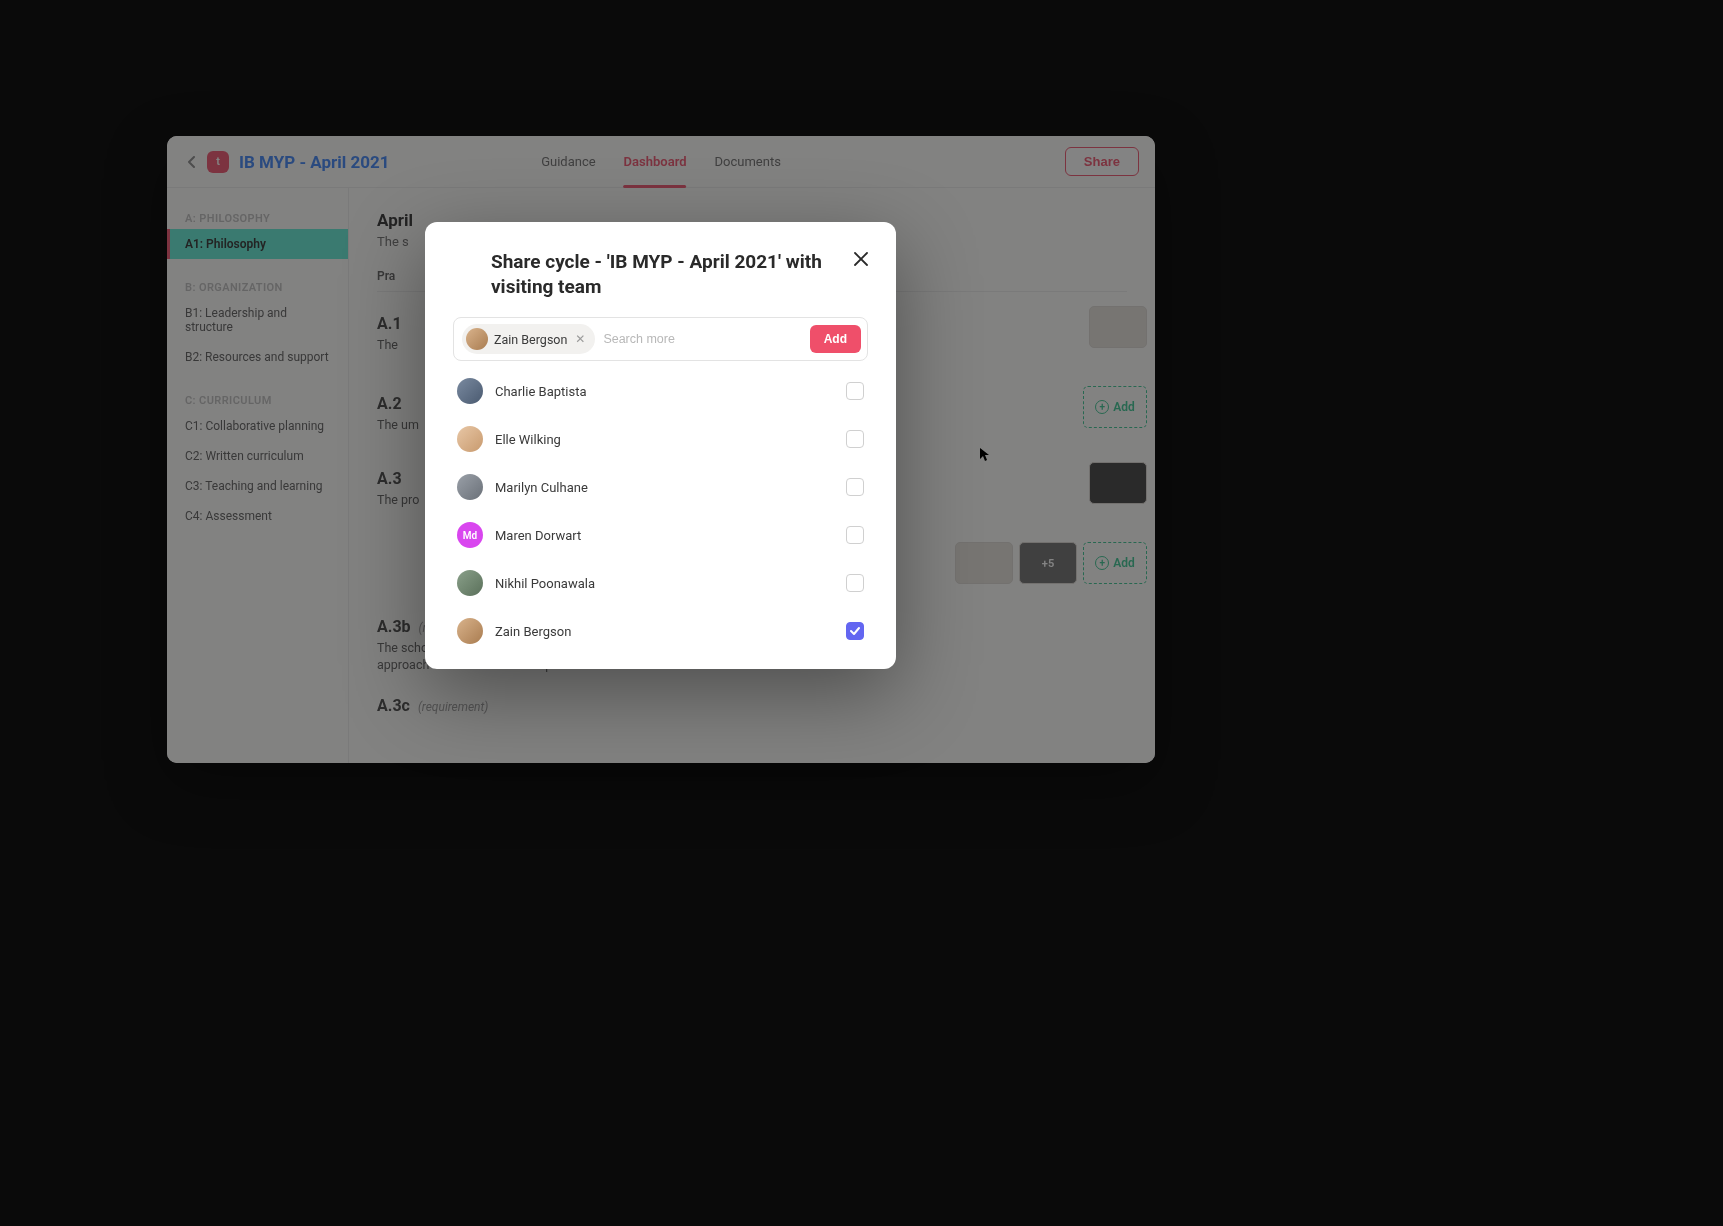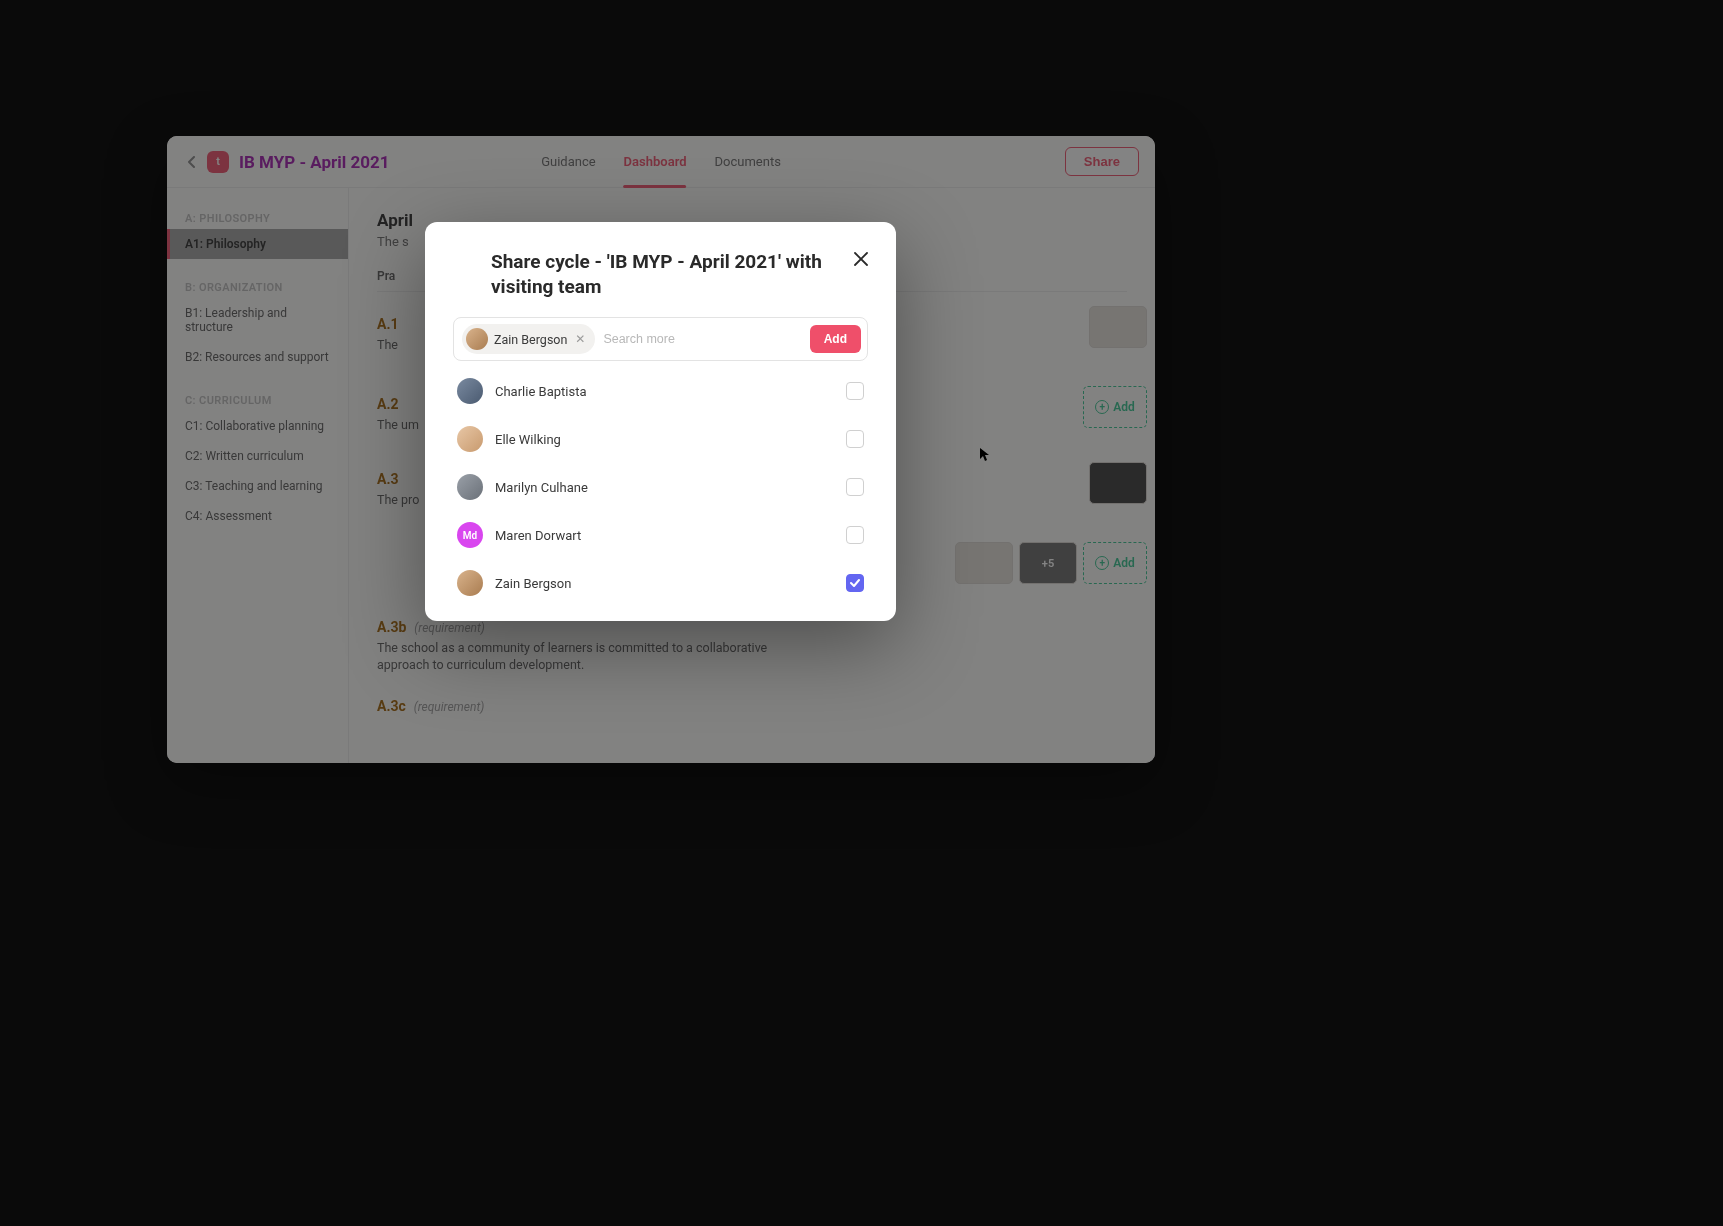--- a/index.html
+++ b/index.html
@@ -43,21 +43,21 @@
     color: #888; margin-right: 6px; cursor: pointer;
   }
   .brand-badge {
     width: 22px; height: 22px; border-radius: 6px;
     background: #ef4f6a;
     display: flex; align-items: center; justify-content: center;
     color: #fff; font-size: 11px; font-weight: 600;
     margin-right: 10px;
   }
   .app-title {
-    font-size: 17px; font-weight: 700; color: #a21caf;
+    font-size: 17px; font-weight: 700; color: #3b82f6;
   }
   .header-tabs {
     position: absolute; left: 50%; transform: translateX(-50%);
     display: flex; gap: 28px; height: 100%;
     align-items: flex-start;
   }
   .header-tab {
     font-size: 13px; color: #6b6b6b; cursor: pointer;
     height: 100%; display: flex; align-items: center;
     position: relative;
@@ -86,41 +86,41 @@
     letter-spacing: .4px; padding: 6px 18px 4px; font-weight: 600;
   }
   .sidebar-item {
     font-size: 12px; color: #5a5a5a;
     padding: 8px 18px; cursor: pointer;
   }
   .sidebar-item.active {
     color: #2a2a2a; font-weight: 600;
     border-left: 3px solid #ef4f6a;
     padding-left: 15px;
-    background: #a3a3a3;
+    background: #5eead4;
   }
   .sidebar-gap { height: 16px; }
 
   .main-pane {
     flex: 1; padding: 22px 28px; overflow-y: auto;
     position: relative;
   }
   .page-heading { font-size: 17px; font-weight: 700; color: #2a2a2a; }
   .page-sub { font-size: 13px; color: #6b6b6b; margin-top: 4px; }
 
   .pane-tabs {
     margin-top: 20px; display: flex; gap: 420px;
     border-bottom: 1px solid #ececec; padding-bottom: 8px;
   }
   .pane-tab-left, .pane-tab-right {
     font-size: 12px; color: #5a5a5a; font-weight: 600;
   }
 
   .practice-block { margin-top: 22px; }
-  .practice-code { font-size: 14px; color: #a16207; font-weight: 700; }
+  .practice-code { font-size: 16px; color: #404040; font-weight: 700; }
   .practice-req { font-size: 12px; font-style: italic; color: #9a9a9a; margin-left: 4px; }
   .practice-desc { font-size: 12.5px; color: #5a5a5a; margin-top: 3px; max-width: 430px; line-height: 1.4; }
 
   .evidence-row {
     position: absolute; display: flex; gap: 6px; align-items: center;
   }
   .ev-thumb {
     width: 58px; height: 42px; border-radius: 5px;
     background: #e4e0da; border: 1px solid #dcd8d2;
     position: relative; display:flex; align-items:center; justify-content:center;
@@ -370,20 +370,25 @@
       <div class="person-avatar av-mc"></div>
       <div class="person-name">Marilyn Culhane</div>
       <div class="person-check"></div>
     </div>
     <div class="person-row">
       <div class="person-avatar av-md">Md</div>
       <div class="person-name">Maren Dorwart</div>
       <div class="person-check"></div>
     </div>
     <div class="person-row">
+      <div class="person-avatar av-np"></div>
+      <div class="person-name">Nikhil Poonawala</div>
+      <div class="person-check"></div>
+    </div>
+    <div class="person-row">
       <div class="person-avatar av-zb"></div>
       <div class="person-name">Zain Bergson</div>
       <div class="person-check checked">
           <svg width="10" height="10" viewBox="0 0 10 10">
             <path d="M1 5 L4 8 L9 2" stroke="#fff" stroke-width="2" fill="none" stroke-linecap="round" stroke-linejoin="round"></path>
           </svg>
         </div>
     </div>
   </div>
 </div>

